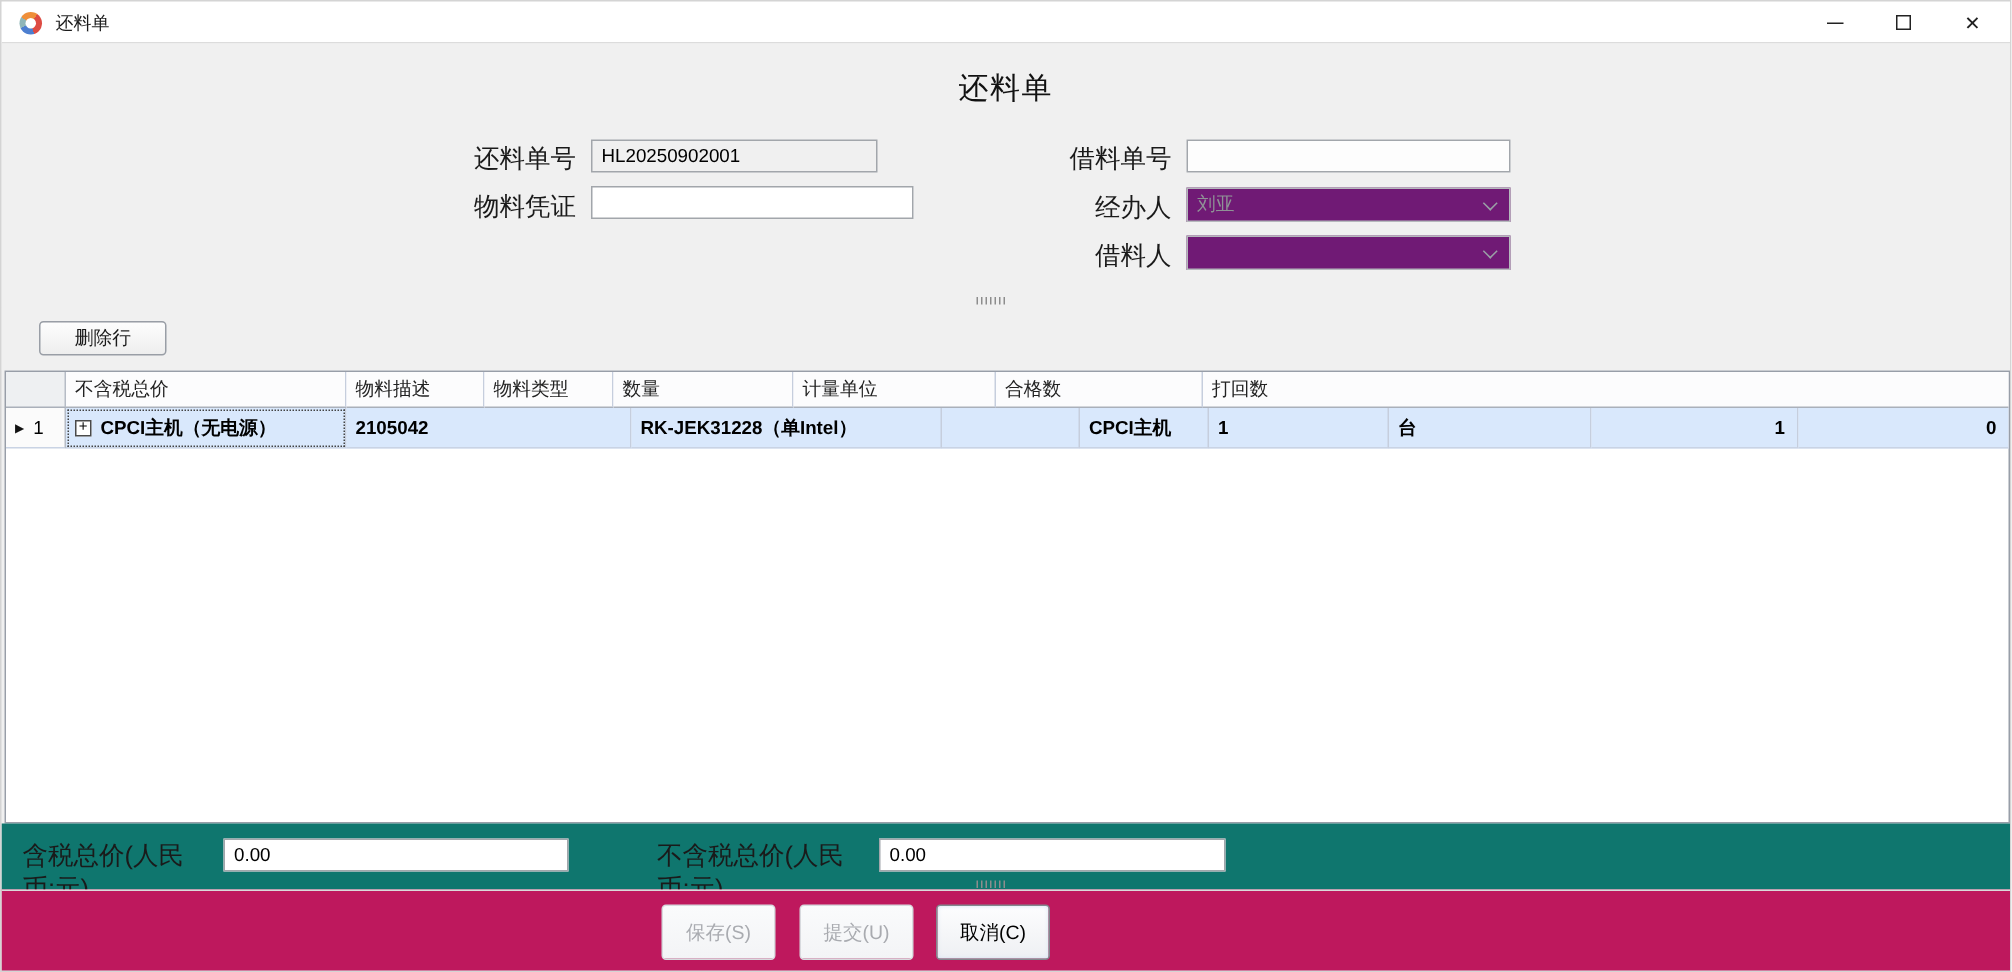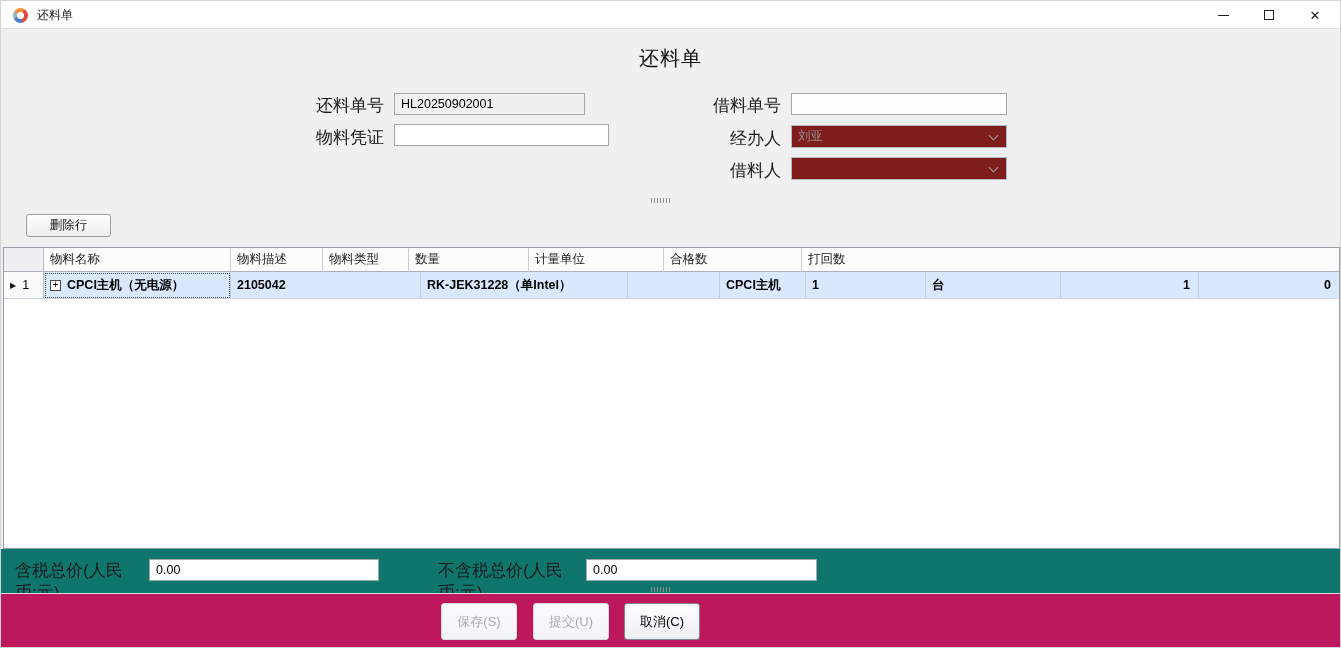--- a/index.html
+++ b/index.html
@@ -20,21 +20,21 @@
   .max-glyph { width:10px; height:10px; border:1px solid #222; display:block; }
   .close-glyph { font-size:13px; color:#222; line-height:1; }
 
   
   .top-panel { position:absolute; left:0; top:28px; width:100%; height:176px; background:#f0f0f0; }
   .form-title { position:absolute; left:0; top:16px; width:100%; text-align:center; font-size:20px; color:#111; letter-spacing:1px; }
   .fld-label { position:absolute; height:22px; line-height:22px; text-align:right; color:#1a1a1a; font-size:17px; }
   .txt { position:absolute; height:22px; border:1px solid #a2a6ab; background:#ffffff; font-size:12.5px; padding:0 6px; font-family:inherit; color:#000; outline:none; }
   .txt.readonly { background:#f0f0f0; }
   .txt.pale { background:#fdfdfd; }
-  .combo { position:absolute; height:23px; background:#7f1d1d; border:1px solid #b5b8bc; }
+  .combo { position:absolute; height:23px; background:#701a75; border:1px solid #b5b8bc; }
   .combo .combo-text { position:absolute; left:6px; top:0; line-height:21px; color:#8f9296; font-size:12.5px; }
   .combo .chevron { position:absolute; right:9px; top:6px; width:7px; height:7px; border-right:1px solid #9aa0a6; border-bottom:1px solid #9aa0a6; transform:rotate(45deg); }
 
   
   .grip { position:absolute; display:flex; gap:2px; }
   .grip i { width:1px; height:5px; background:#8d8d8d; display:block; }
 
   
   .toolbar { position:absolute; left:0; top:204px; width:100%; height:42px; background:#f0f0f0; }
   .btn { border:1px solid #999ea6; border-radius:3px; background:linear-gradient(#fdfdfd,#eeeeee); font-family:inherit; font-size:12.5px; color:#1a1a1a; cursor:default; }
@@ -124,21 +124,21 @@
     </div>
   </div>
 
   <div class="toolbar">
     <button class="btn delete-row-btn">删除行</button>
   </div>
 
   <div class="grid">
     <div class="g-row g-head">
       <div class="cell corner col-rh"></div>
-      <div class="cell col-0">物料名称</div>
+      <div class="cell col-0">不含税总价</div>
       <div class="cell col-3">物料描述</div>
       <div class="cell col-4">物料类型</div>
       <div class="cell col-5">数量</div>
       <div class="cell col-6">计量单位</div>
       <div class="cell col-7">合格数</div>
       <div class="cell col-8">打回数</div>
     </div>
     <div class="g-row g-data">
       <div class="cell rowhdr col-rh">
         <span class="row-selector">▶</span>

